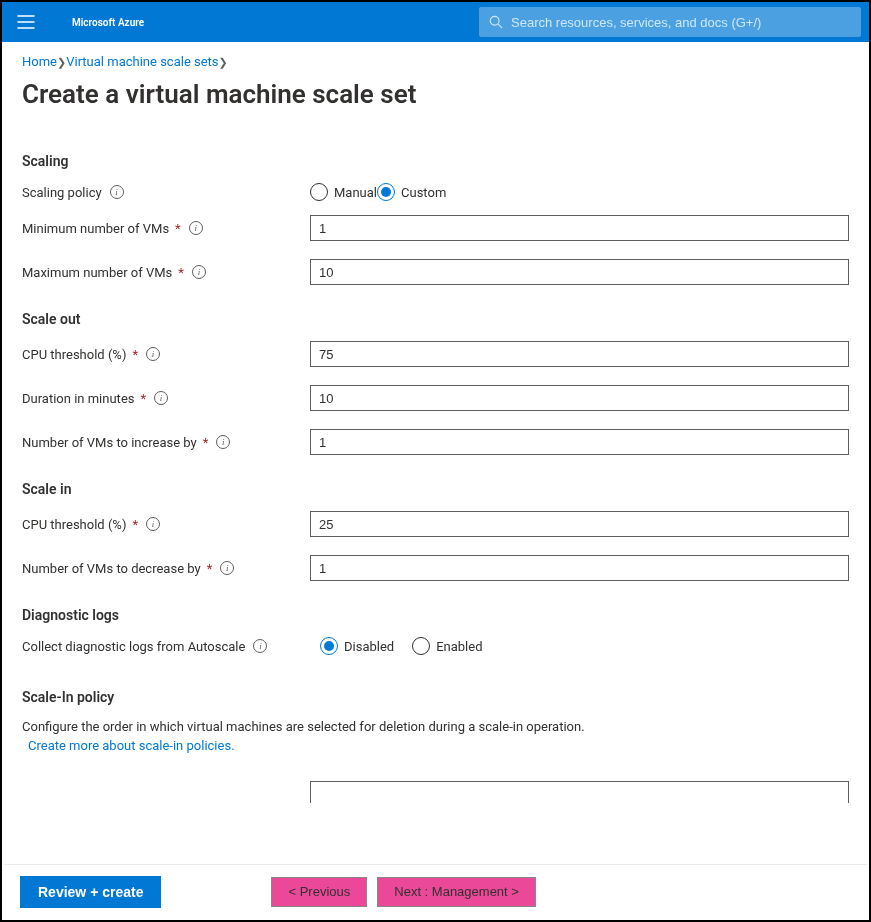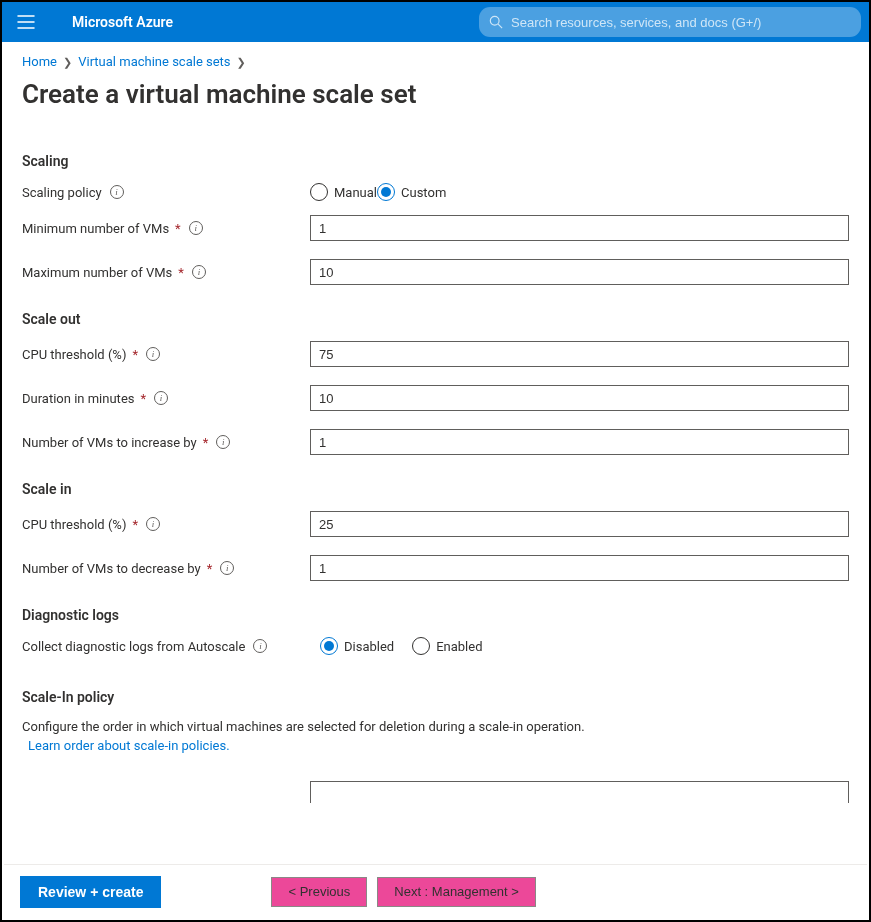--- a/index.html
+++ b/index.html
@@ -24,49 +24,49 @@
   }
   .hamburger {
     width: 32px; height: 32px;
     display:flex; align-items:center; justify-content:center;
     cursor:pointer;
   }
   .hamburger svg { width:18px; height:18px; }
   .brand {
     color: #fff;
     font-weight: 600;
-    font-size: 14px;
+    font-size: 10px;
     margin-left: 18px;
     margin-right: 20px;
   }
   .search-wrap {
     margin-left: auto;
     width: 382px;
     height: 30px;
     background: #4ba0e1;
-    border-radius: 11px;
+    border-radius: 2px;
     display:flex;
     align-items:center;
     padding: 0 10px;
     gap: 8px;
   }
   .search-wrap svg { width:14px; height:14px; color:#cfe6f7; flex-shrink:0; }
   .search-wrap input {
     flex:1; border:none; background:transparent; color:#cfe6f7; font-size:13px; outline:none;
   }
   .search-wrap input::placeholder { color:#cfe6f7; }
 
   .content {
     padding: 12px 20px 0 20px;
     height: calc(100% - 40px - 56px);
     overflow: hidden;
   }
 
   .breadcrumb {
-    display:flex; align-items:center; gap:6px;
+    display:flex; align-items:center; 
     font-size:13px;
     color:#0078d4;
     margin-bottom: 10px;
   }
   .breadcrumb a { color:#0078d4; text-decoration:none; cursor:pointer; }
   .chev { color:#605e5c; font-size:11px; position:relative; top:1px;}
 
   h1.page-title {
     font-size: 26px;
     font-weight: 600;
@@ -359,21 +359,21 @@
         <div class="radio">
           <span class="radio-ind"></span>
           <span class="radio-lbl">Enabled</span>
         </div>
       </div>
     </div>
 
     
     <div class="section-head" style="margin-top:34px">Scale-In policy</div>
     <div class="desc">Configure the order in which virtual machines are selected for deletion during a scale-in operation.</div>
-    <a class="link">Learn order about scale-in policies.</a>
+    <a class="link">Create more about scale-in policies.</a>
 
     
     <div class="cutoff-row">
       <div class="label-col">&nbsp;</div>
       <div class="cutoff-input">
         <span>&nbsp;</span>
       </div>
     </div>
 
   </div>

